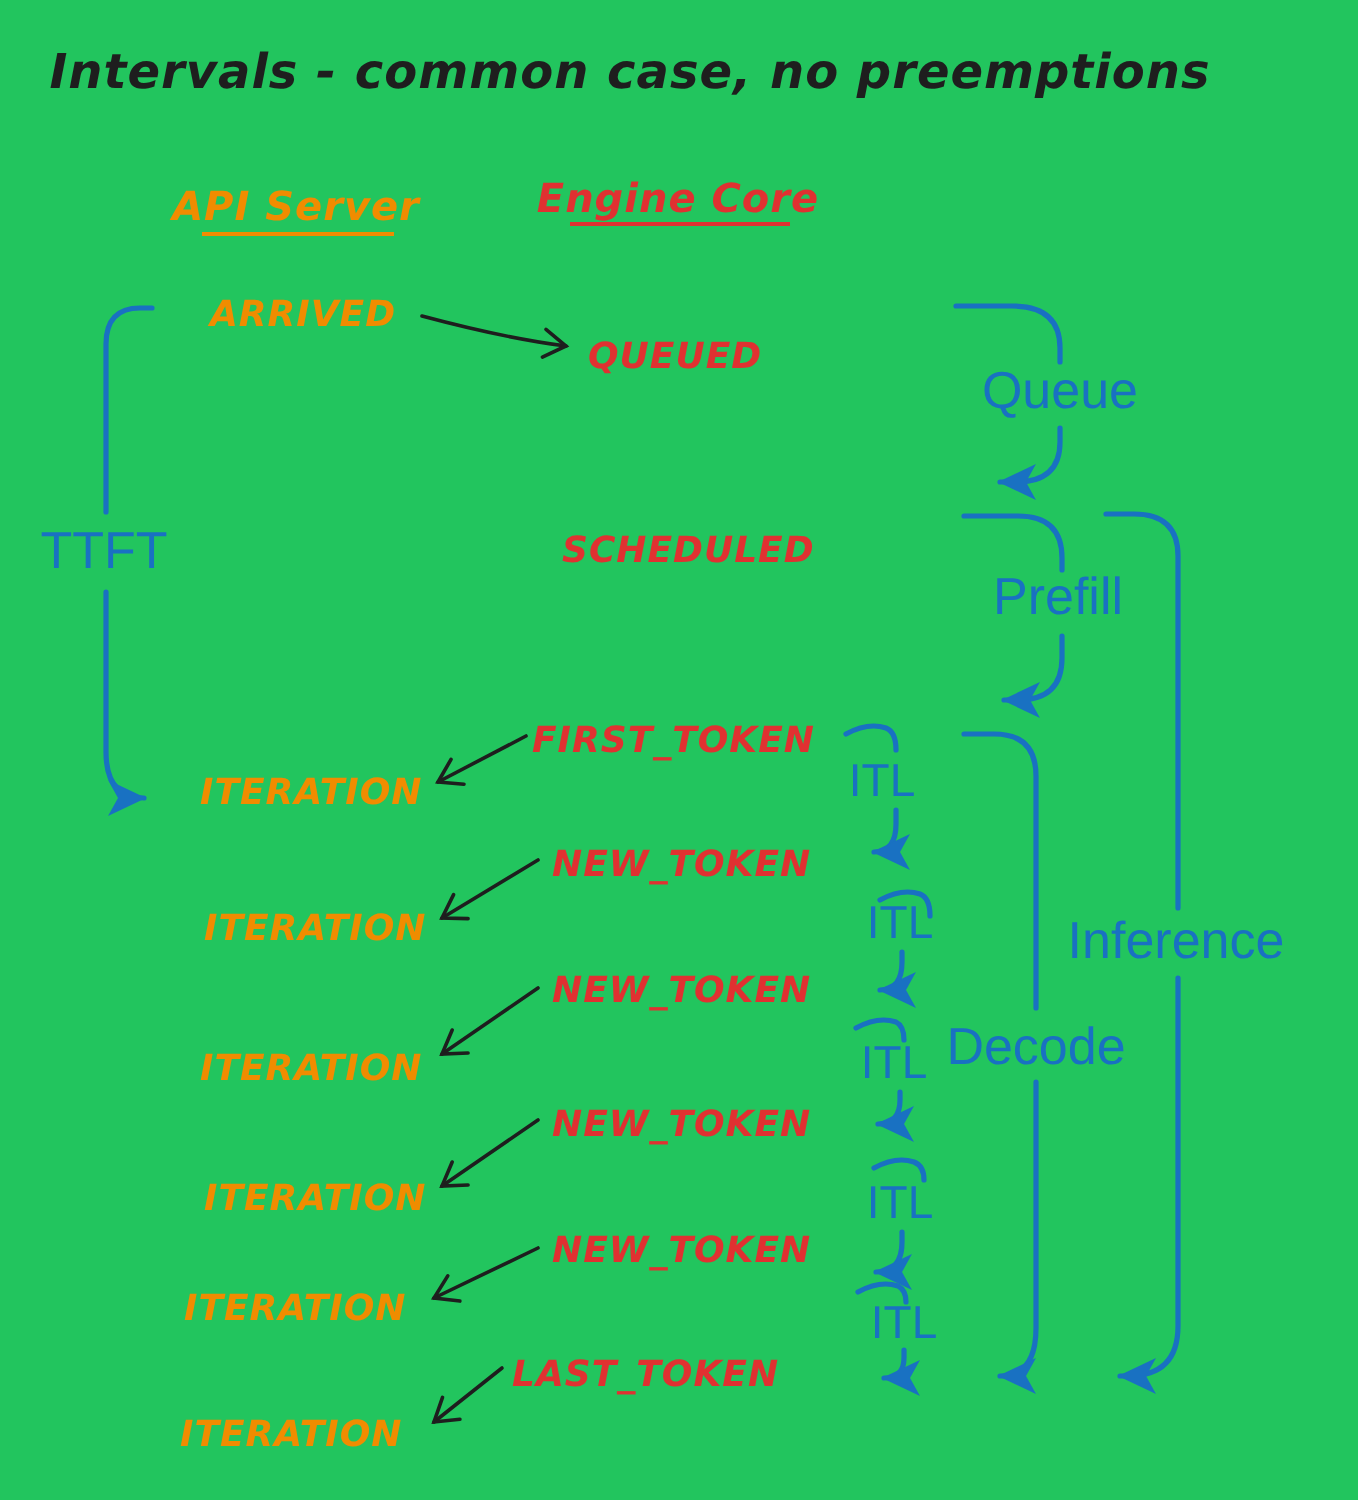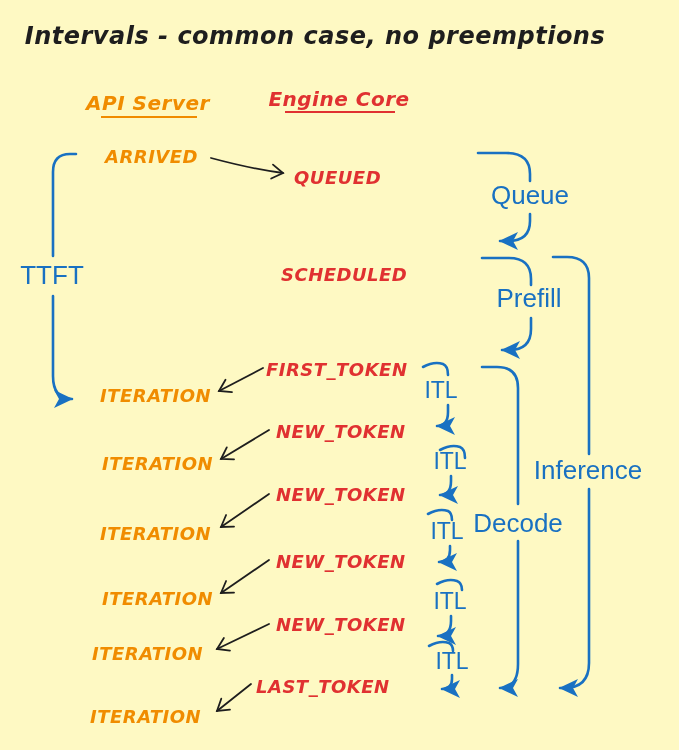--- a/index.html
+++ b/index.html
@@ -1,16 +1,16 @@
 <!DOCTYPE html>
 <html><head>
 <meta charset="utf-8">
 <style>
   html,body{margin:0;padding:0;background:#ffffff;}
-  .stage{position:relative;width:679px;height:750px;background:#fef9c3;overflow:hidden;}
+  .stage{position:relative;width:679px;height:750px;background:#22c55e;overflow:hidden;}
   
   .bp{stroke:#1971c2;stroke-width:2.6;fill:none;stroke-linecap:round;stroke-linejoin:round;}
   
   .bk{stroke:#1e1e1e;stroke-width:1.8;fill:none;stroke-linecap:round;}
   
   .hand{font-family:"DejaVu Sans",sans-serif;font-style:italic;font-weight:bold;letter-spacing:0.5px;}
   
   .plain{font-family:"Liberation Sans",sans-serif;}
   .o{fill:#f08c00}.r{fill:#e03131}.b{fill:#1971c2}.k{fill:#1e1e1e}
   .fs-title{font-size:24px}.fs-head{font-size:20px}.fs-ev{font-size:18px}

